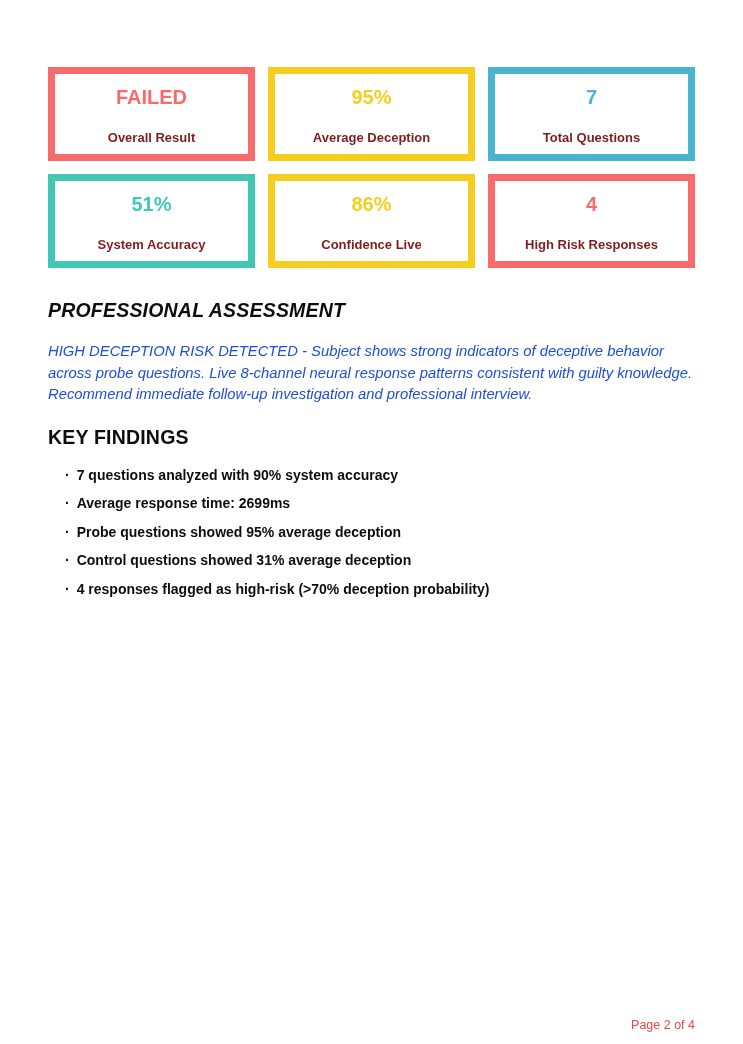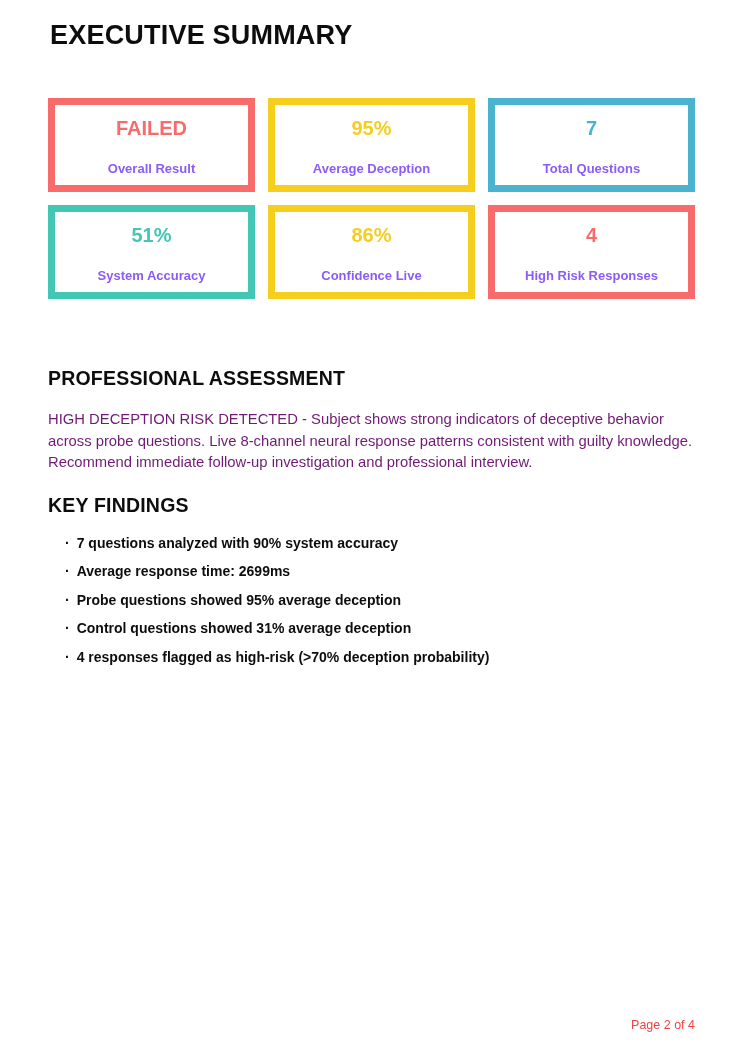--- a/index.html
+++ b/index.html
@@ -46,36 +46,36 @@
   }
   .stat-value {
     font-size: 20px;
     font-weight: 700;
     color: var(--accent);
     line-height: 1;
   }
   .stat-label {
     font-size: 13px;
     font-weight: 700;
-    color: #8b5cf6;
+    color: #7f1d1d;
     line-height: 1;
   }
   h2.section-heading {
     font-size: 19.5px;
     font-weight: 700;
     color: #0d0d0d;
     letter-spacing: 0.2px;
   }
-  .assessment-section { margin-top: 68px; }
+  .assessment-section { margin-top: 31px; font-style: italic; }
   .assessment-body {
     margin-top: 19px;
     max-width: 648px;
     font-size: 14.8px;
     font-weight: 400;
-    color: #701a75;
+    color: #1d4ed8;
     line-height: 21.5px;
   }
   .findings-section { margin-top: 20px; }
   .findings-list {
     list-style: none;
     margin-top: 19px;
     padding-left: 17px;
   }
   .findings-list li {
     font-size: 14px;
@@ -97,21 +97,20 @@
     font-size: 12.5px;
     color: #ef4444;
   }
 </style>
 </head>
 <body>
 
 <div class="page">
   <div class="content">
 
-    <h1 class="page-title">EXECUTIVE SUMMARY</h1>
 
     <div class="cards-grid">
       <div class="stat-card" style="--accent: #F76B6B;">
         <div class="stat-value">FAILED</div>
         <div class="stat-label">Overall Result</div>
       </div>
       <div class="stat-card" style="--accent: #F5CE1E;">
         <div class="stat-value">95%</div>
         <div class="stat-label">Average Deception</div>
       </div>

